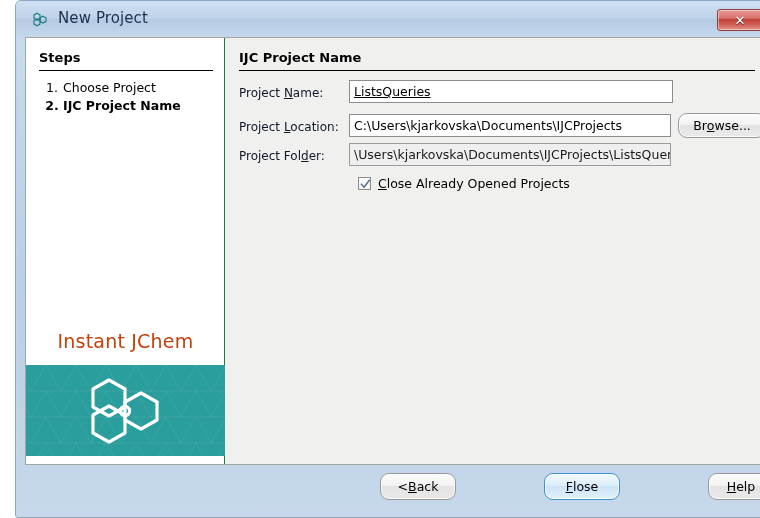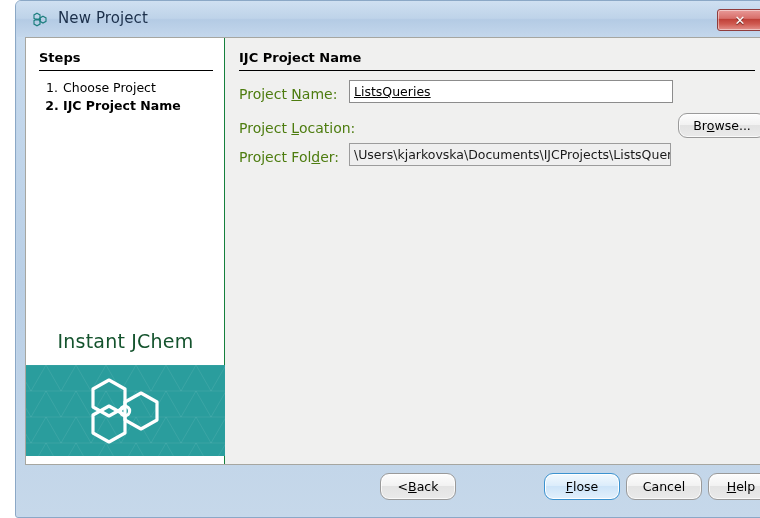--- a/index.html
+++ b/index.html
@@ -92,21 +92,21 @@
     text-align: center;
   }
   .step-row .num { display: inline-block; width: 22px; }
   .step-row.active { font-weight: bold; }
 
   #brand-title {
     position: absolute; left: 0; top: 292px;
     width: 199px;
     text-align: center;
     font-size: 19px;
-    color: #14532d;
+    color: #c2410c;
     letter-spacing: 0.2px;
   }
   #brand-panel {
     position: absolute; left: 0; top: 327px;
     width: 199px; height: 91px;
     background-color: #2a9d9d;
     overflow: hidden;
   }
   #brand-pattern {
     position: absolute; left: 0; top: 0; width: 100%; height: 100%;
@@ -128,21 +128,21 @@
     font-size: 13px; font-weight: bold; color: #000000;
     white-space: nowrap;
   }
   #panel-rule {
     position: absolute; left: 13px; top: 32px;
     width: 516px; height: 1px; background: #000000;
   }
 
   .field-label {
     position: absolute;
-    font-size: 14px; color: #4d7c0f;
+    font-size: 12px; color: #0f172a;
     white-space: nowrap;
   }
   .field-label u { text-decoration: underline; }
 
   .text-input {
     position: absolute;
     box-sizing: border-box;
     height: 23px;
     border: 1px solid #8c8c8c;
     background: #ffffff;
@@ -279,49 +279,53 @@
       <div id="panel-rule"></div>
 
       <div class="field-label" style="left:13px; top:48px;">
         <span>Project </span><u>N</u><span>ame:</span>
       </div>
       <div class="text-input" style="left:123px; top:42px; width:324px;text-decoration:underline;">ListsQueries</div>
 
       <div class="field-label" style="left:13px; top:82px;">
         <span>Project </span><u>L</u><span>ocation:</span>
       </div>
+      <div class="text-input" style="left:123px; top:76px; width:322px;">C:\Users\kjarkovska\Documents\IJCProjects</div>
       <div class="push-button" style="left:452px; top:75px; width:88px; height:25px;">
         <span>Br</span>
           <u>o</u>
           <span>wse...</span>
       </div>
 
       <div class="field-label" style="left:13px; top:111px;">
         <span>Project Fol</span><u>d</u><span>er:</span>
       </div>
       <div class="text-input readonly" style="left:123px; top:105px; width:322px;">\Users\kjarkovska\Documents\IJCProjects\ListsQueries</div>
 
+      <div id="checkbox-row">
+        <span id="checkbox-box">
+          <svg width="11" height="11" viewBox="0 0 11 11">
+            <path d="M1.5,5.4 L4.0,8.2 L9.3,1.4" fill="none" stroke="#4a6e8a" stroke-width="1.5" stroke-linecap="square"></path>
+          </svg>
+        </span>
+        <span id="checkbox-label"><span></span><u>C</u><span>lose Already Opened Projects</span></span>
+      </div>
     </div>
   </div>
 
   <div id="footer">
     <div class="push-button" style="left:355px; top:8px; width:76px; height:27px;">
       <span>&lt; </span>
         <u>B</u>
         <span>ack</span>
     </div>
     <div class="push-button focused" style="left:519px; top:8px; width:76px; height:27px;">
       <span></span>
         <u>F</u>
         <span>lose</span>
     </div>
-    <div class="push-button" style="left:601px; top:8px; width:76px; height:27px;">
-      <span>Cancel</span>
-        <u></u>
-        <span></span>
-    </div>
     <div class="push-button" style="left:683px; top:8px; width:66px; height:27px;">
       <span></span>
         <u>H</u>
         <span>elp</span>
     </div>
   </div>
 </div>
 
 </body></html>

